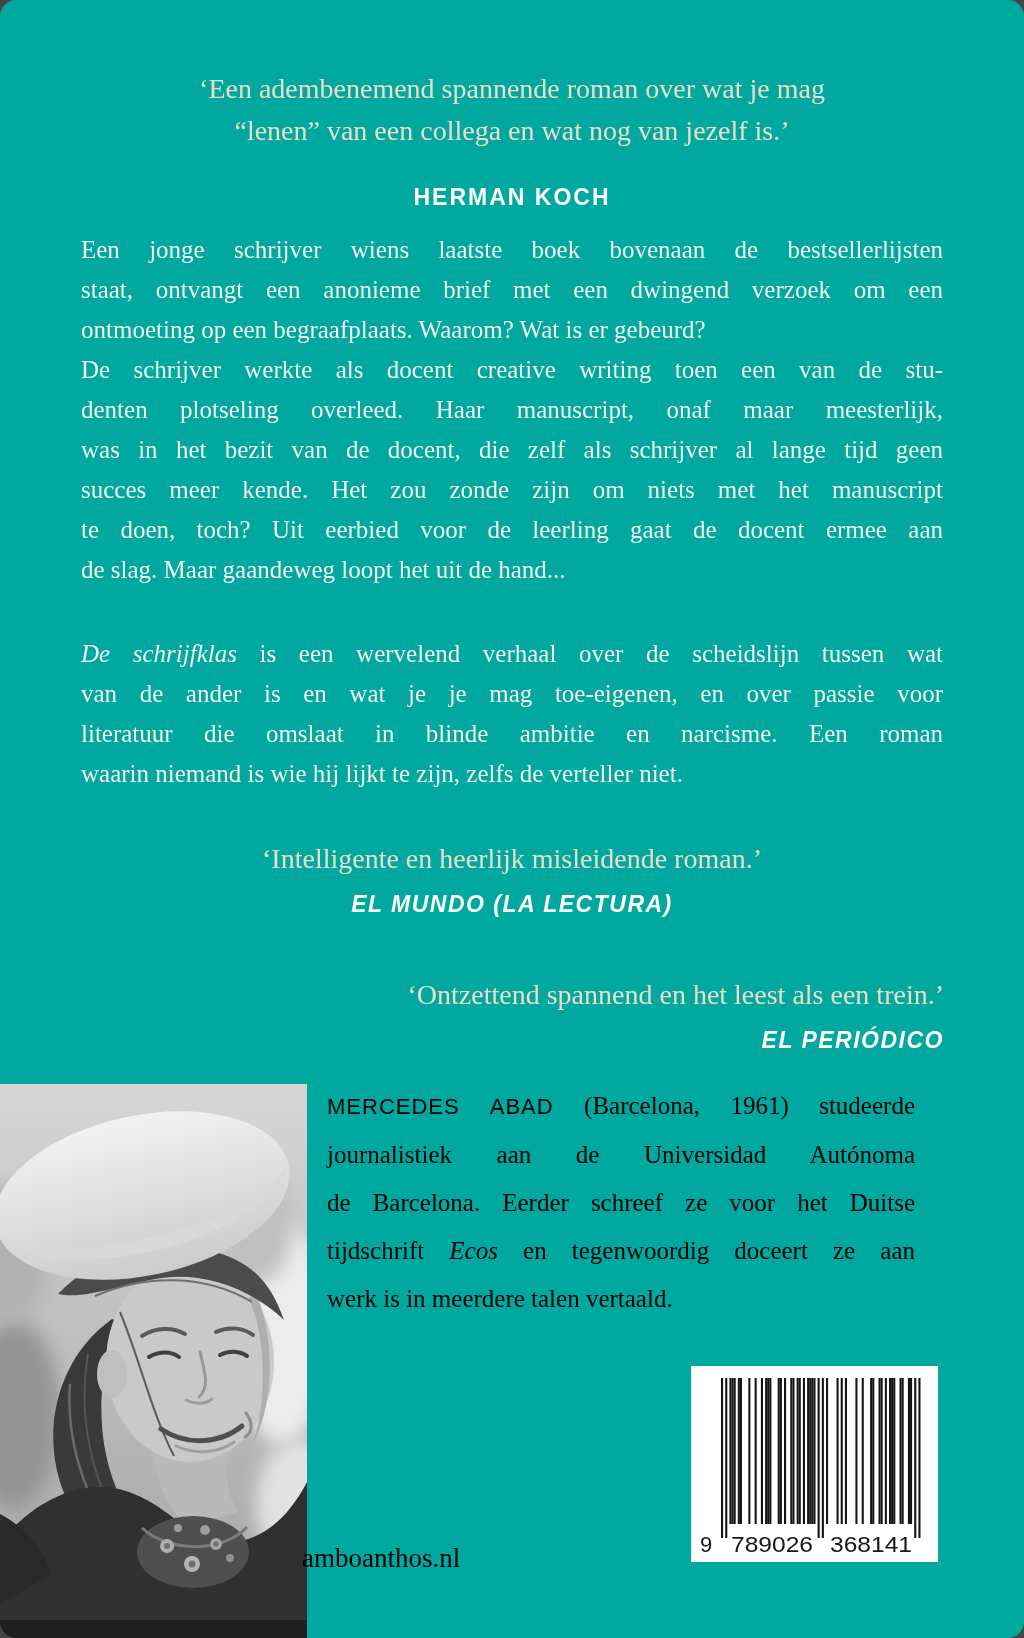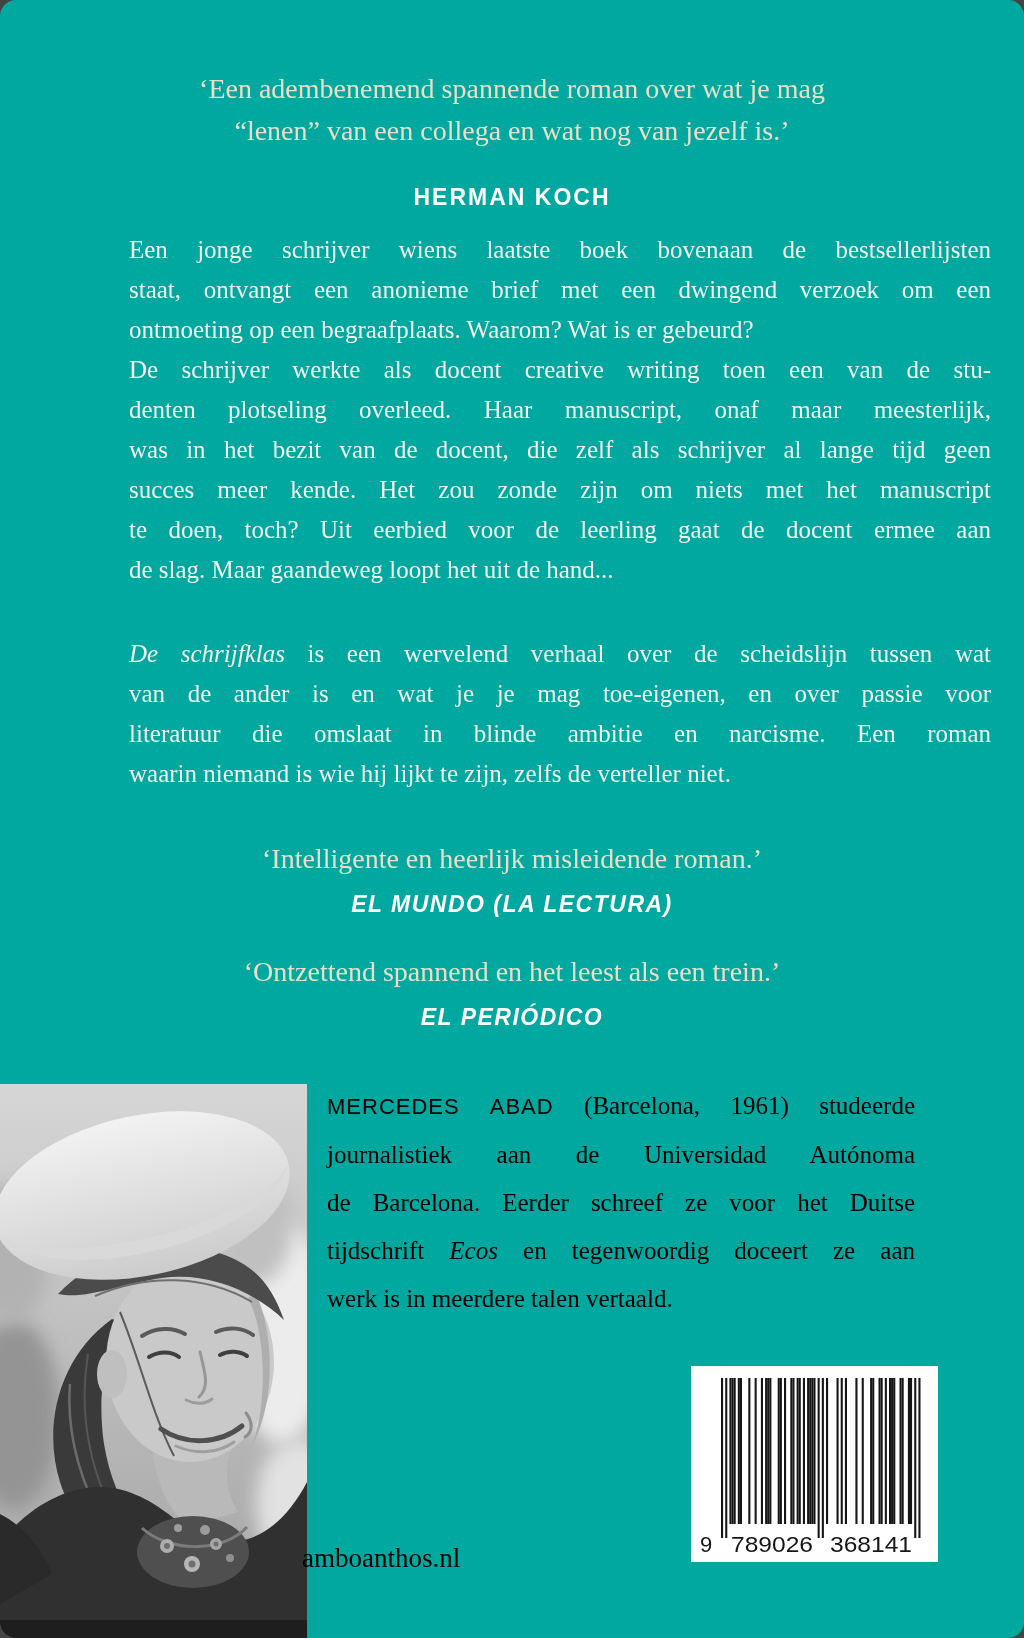--- a/index.html
+++ b/index.html
@@ -11,34 +11,34 @@
   }
   
   .top-quote { position:absolute; left:80px; width:864px; top:68px;
     color:#e9dfc8; font-size:28px; line-height:42px; }
   .top-quote .line { text-align:center; }
   .attribution-sans { margin-top:24px; text-align:center;
     font-family:"Liberation Sans", sans-serif; font-weight:bold;
     color:#fdfdfa; font-size:23px; letter-spacing:2px; }
   
   .synopsis { position:absolute; left:81px; width:862px; top:230px;
-    color:#f1f2ec; font-size:25px; line-height:40px;margin-left:48px; }
+    color:#f1f2ec; font-size:25px; line-height:40px; }
   .block .line { text-align:justify; text-align-last:justify; }
   .block .line.last { text-align-last:left; }
   .block-p2 { margin-top:44px; }
   .i { font-style:italic; }
   .sans { font-family:"Liberation Sans", sans-serif; font-size:22px; letter-spacing:1px; }
   
   .review-quote { position:absolute; left:80px; width:864px; text-align:center;
     color:#e9dfc8; font-size:28px; line-height:34px; }
   .review-quote .source { margin-top:11px;
     font-family:"Liberation Sans", sans-serif; font-weight:bold; font-style:italic;
     color:#fdfdfa; font-size:23px; letter-spacing:1.5px; }
   #quote-el-mundo { top:842px; }
-  #quote-el-periodico { top:955px; }
+  #quote-el-periodico { top:978px;text-align:right; }
   
   .author-photo { position:absolute; left:0; top:1084px; width:307px; height:554px; }
   .bio { position:absolute; left:327px; width:588px; top:1082px;
     color:#000000; font-size:25px; line-height:48px; }
   
   .barcode-box { position:absolute; left:691px; top:1366px; width:247px; height:196px;
     background:#ffffff; }
   
   .site { position:absolute; left:302px; top:1543px;
     color:#000000; font-size:27px; }

